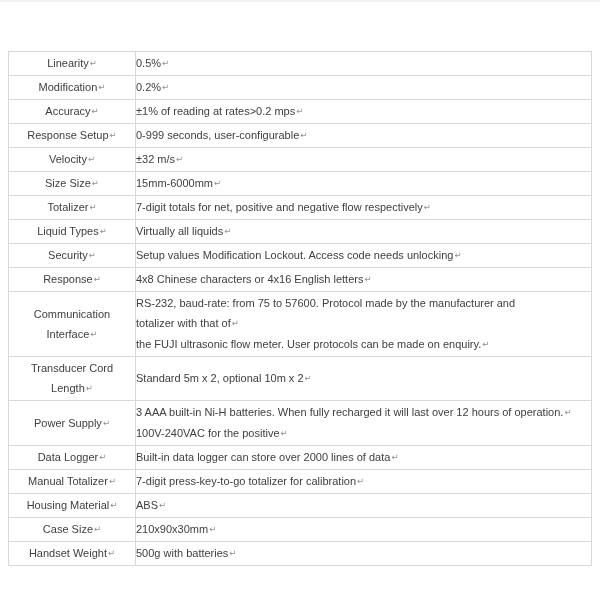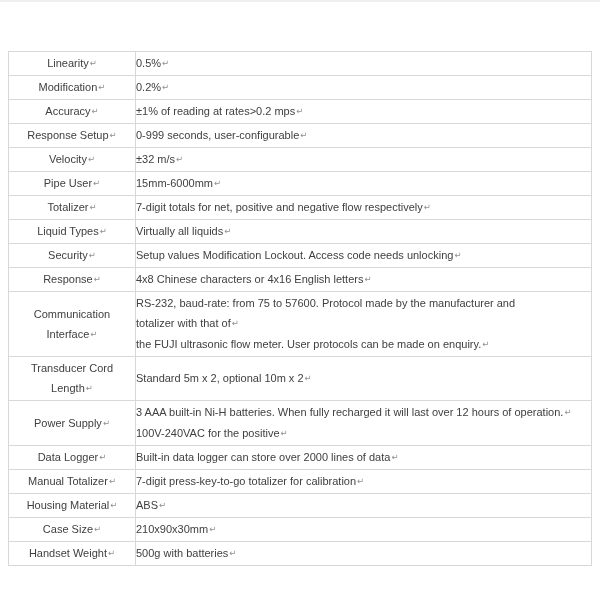--- a/index.html
+++ b/index.html
@@ -99,21 +99,21 @@
         <tr>
           <td class="label-cell">
             <div class="line"><span>Velocity</span><span class="mark">↵</span></div>
           </td>
           <td class="value-cell">
             <div class="line"><span>±32 m/s</span><span class="mark">↵</span></div>
           </td>
         </tr>
         <tr>
           <td class="label-cell">
-            <div class="line"><span>Pipe User</span><span class="mark">↵</span></div>
+            <div class="line"><span>Size Size</span><span class="mark">↵</span></div>
           </td>
           <td class="value-cell">
             <div class="line"><span>15mm-6000mm</span><span class="mark">↵</span></div>
           </td>
         </tr>
         <tr>
           <td class="label-cell">
             <div class="line"><span>Totalizer</span><span class="mark">↵</span></div>
           </td>
           <td class="value-cell">

